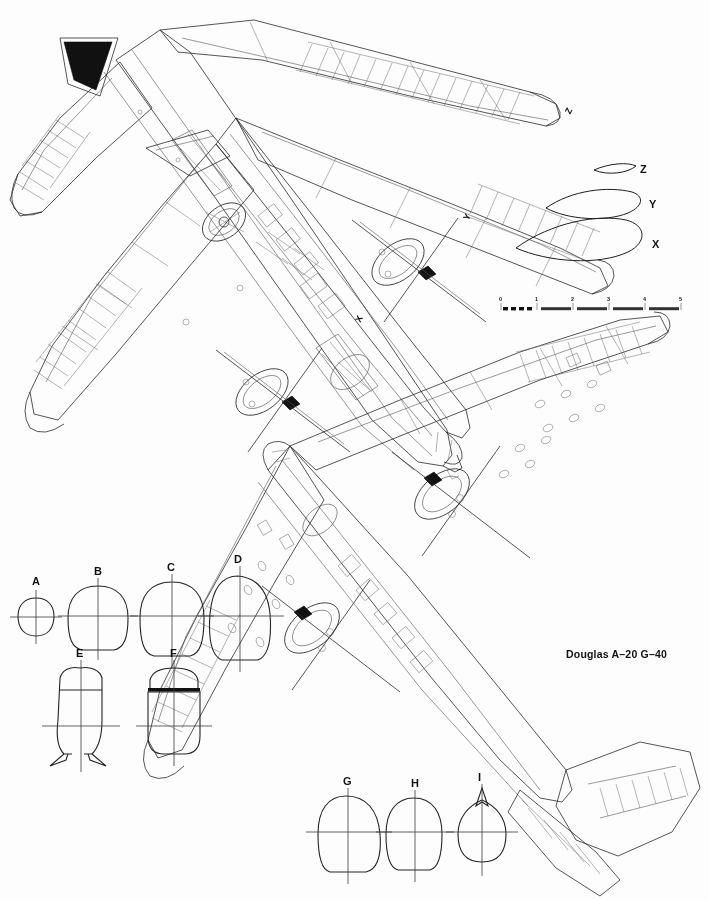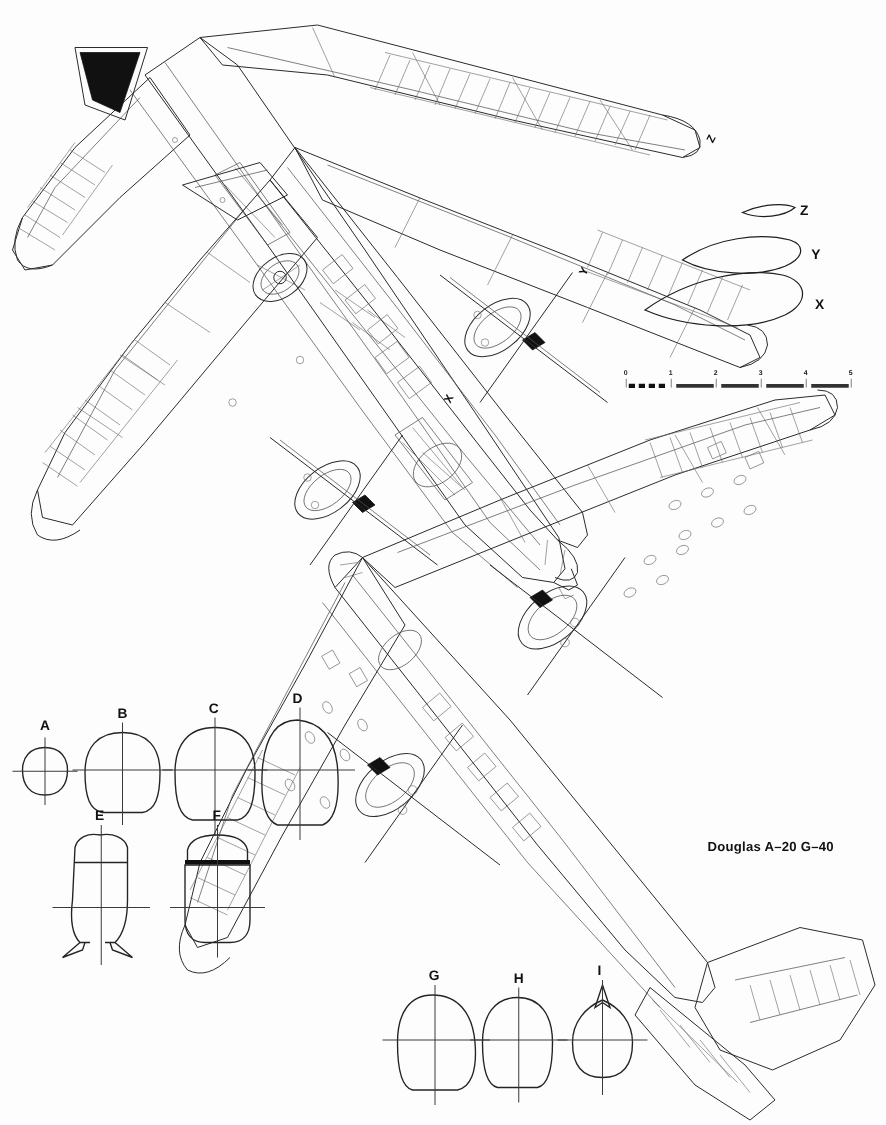--- a/index.html
+++ b/index.html
@@ -459,15 +459,15 @@
   <div class="lbl" style="left:167px;top:562px;">C</div>
   <div class="lbl" style="left:234px;top:554px;">D</div>
 
   <div class="lbl" style="left:76px;top:648px;">E</div>
   <div class="lbl" style="left:170px;top:648px;">F</div>
 
   <div class="lbl" style="left:343px;top:776px;">G</div>
   <div class="lbl" style="left:411px;top:778px;">H</div>
   <div class="lbl" style="left:478px;top:772px;">I</div>
 
-  <div class="caption" style="left:566px;top:672px;">Douglas A–20 G–40</div>
+  <div class="caption" style="left:566px;top:648px;">Douglas A–20 G–40</div>
 
 </div>
 
 </body></html>

